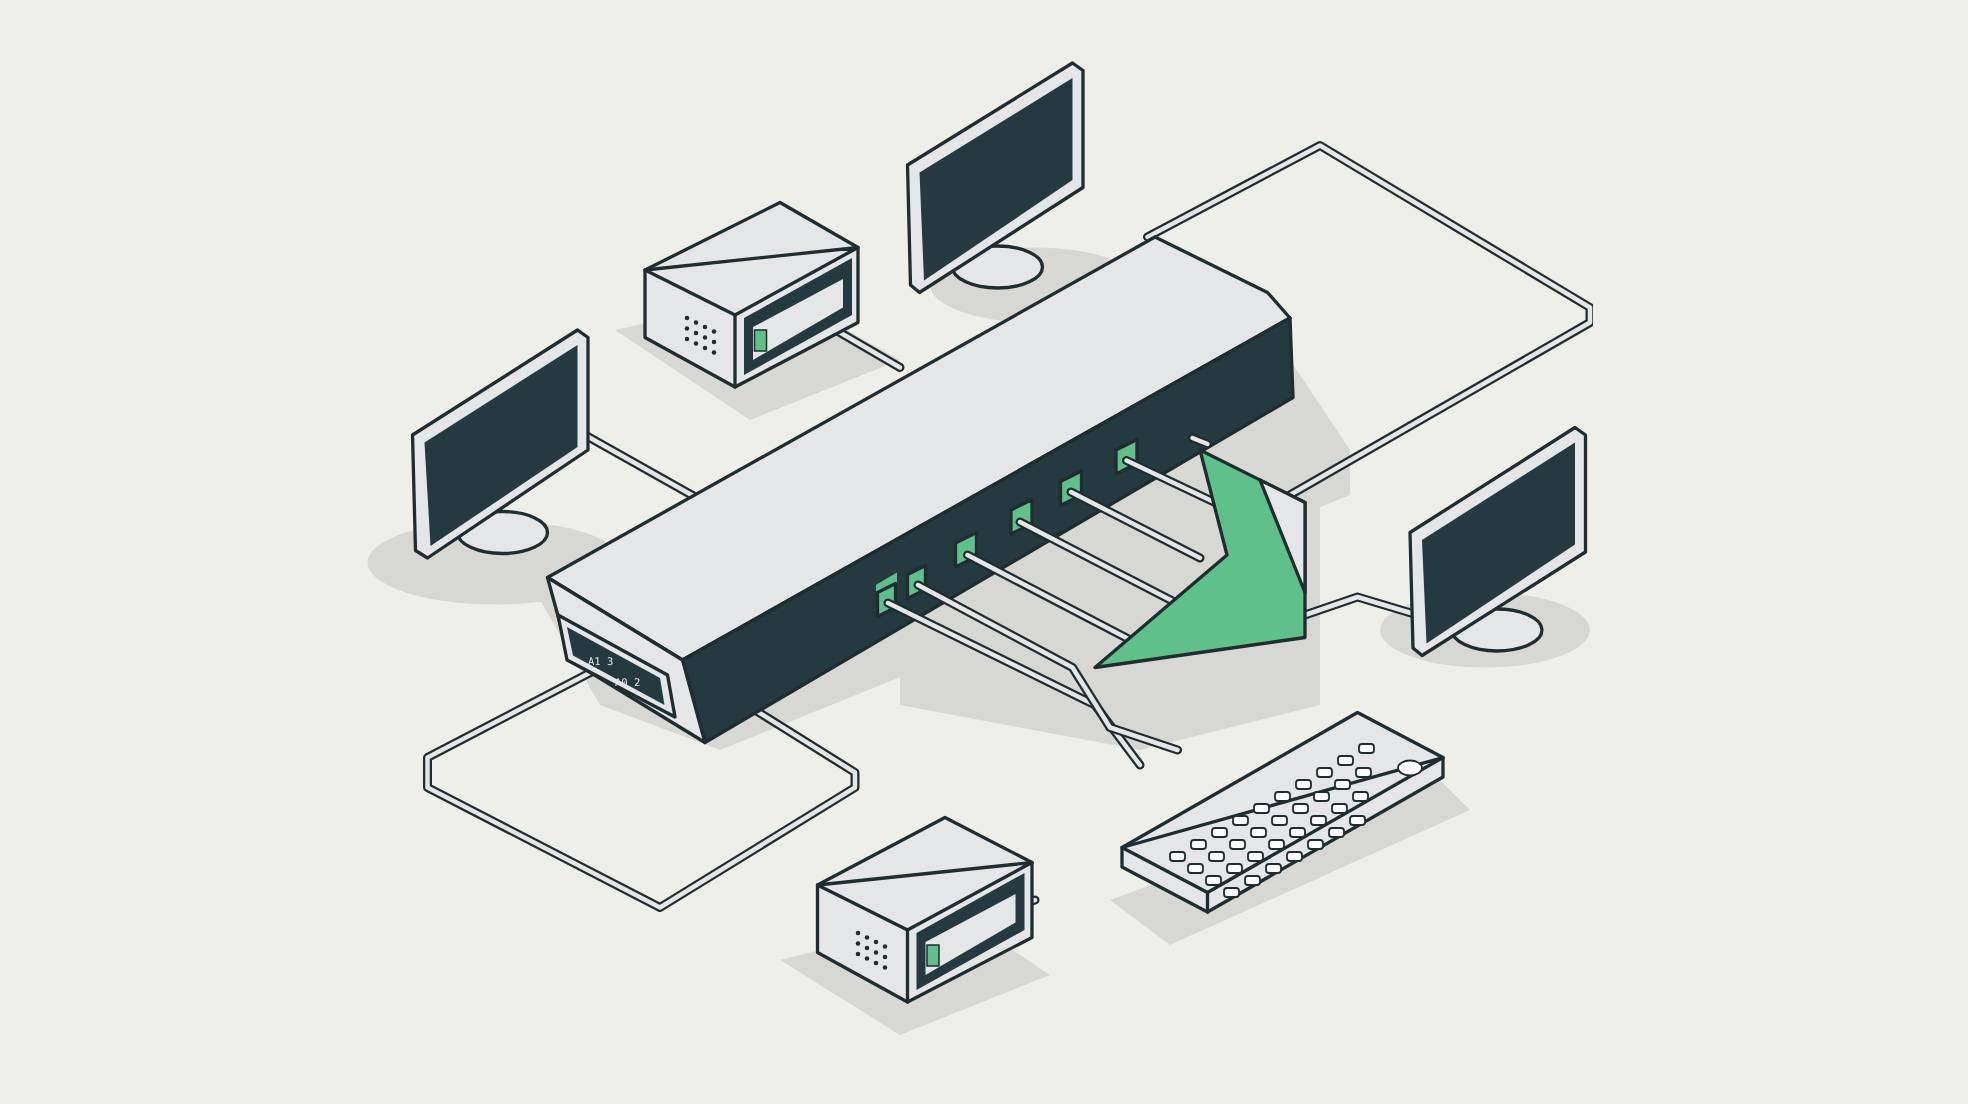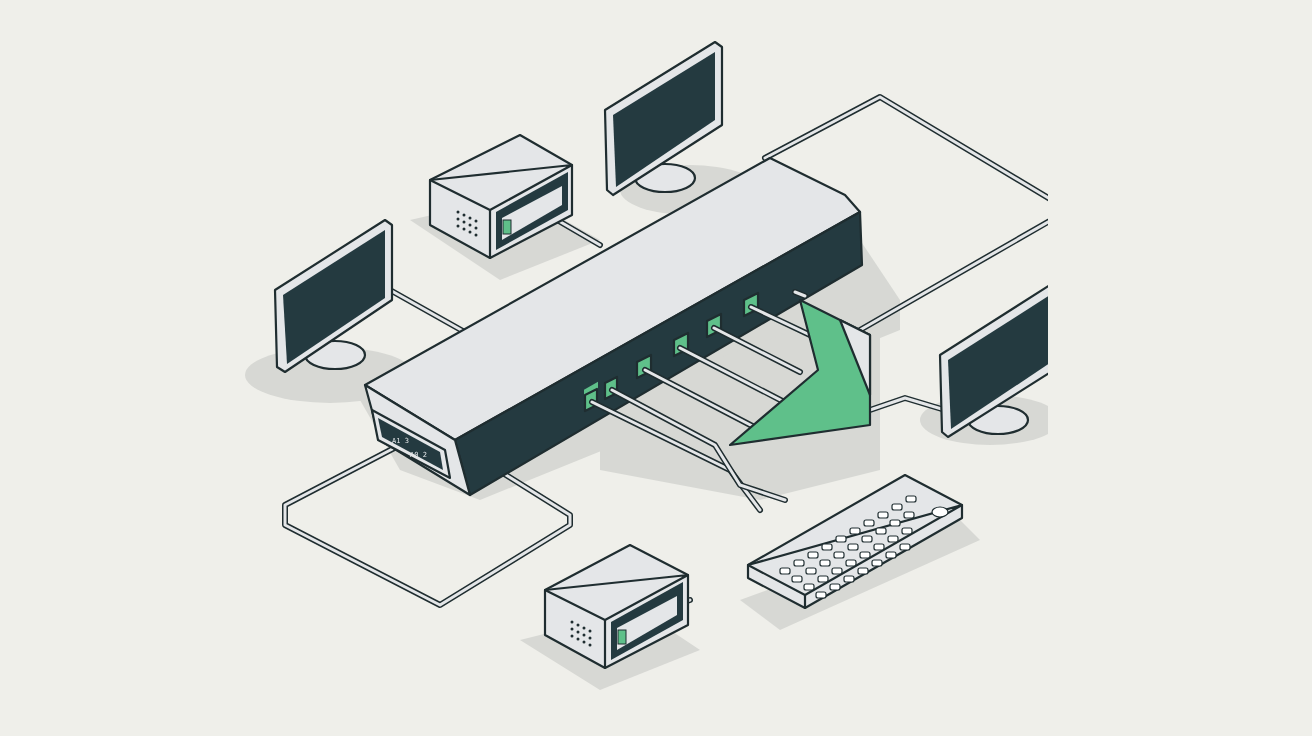--- a/index.html
+++ b/index.html
@@ -1,16 +1,16 @@
 <!DOCTYPE html>
 <html><head>
 <meta charset="utf-8">
 <style>
   html,body{margin:0;padding:0;background:#efefea;}
-  #stage{position:relative;width:1048px;height:736px;overflow:hidden;background:#efefea;font-family:"DejaVu Sans",sans-serif;}
+  #stage{position:relative;width:1048px;height:736px;overflow:hidden;background:#efefea;font-family:"DejaVu Sans",sans-serif;padding-left:14px;}
   svg{position:absolute;left:0;top:0;}
   .ol{stroke:#1f2d30;stroke-width:2.2;stroke-linejoin:round;stroke-linecap:round;}
   .cable{fill:none;stroke:#1f2d30;stroke-width:6;stroke-linecap:round;stroke-linejoin:round;}
   .cable-in{fill:none;stroke:#e4e6e8;stroke-width:3;stroke-linecap:round;stroke-linejoin:round;}
   .shadow{fill:#d7d8d4;}
   .sr{position:absolute;width:1px;height:1px;overflow:hidden;clip:rect(0 0 0 0);}
 </style>
 </head>
 <body>
 

